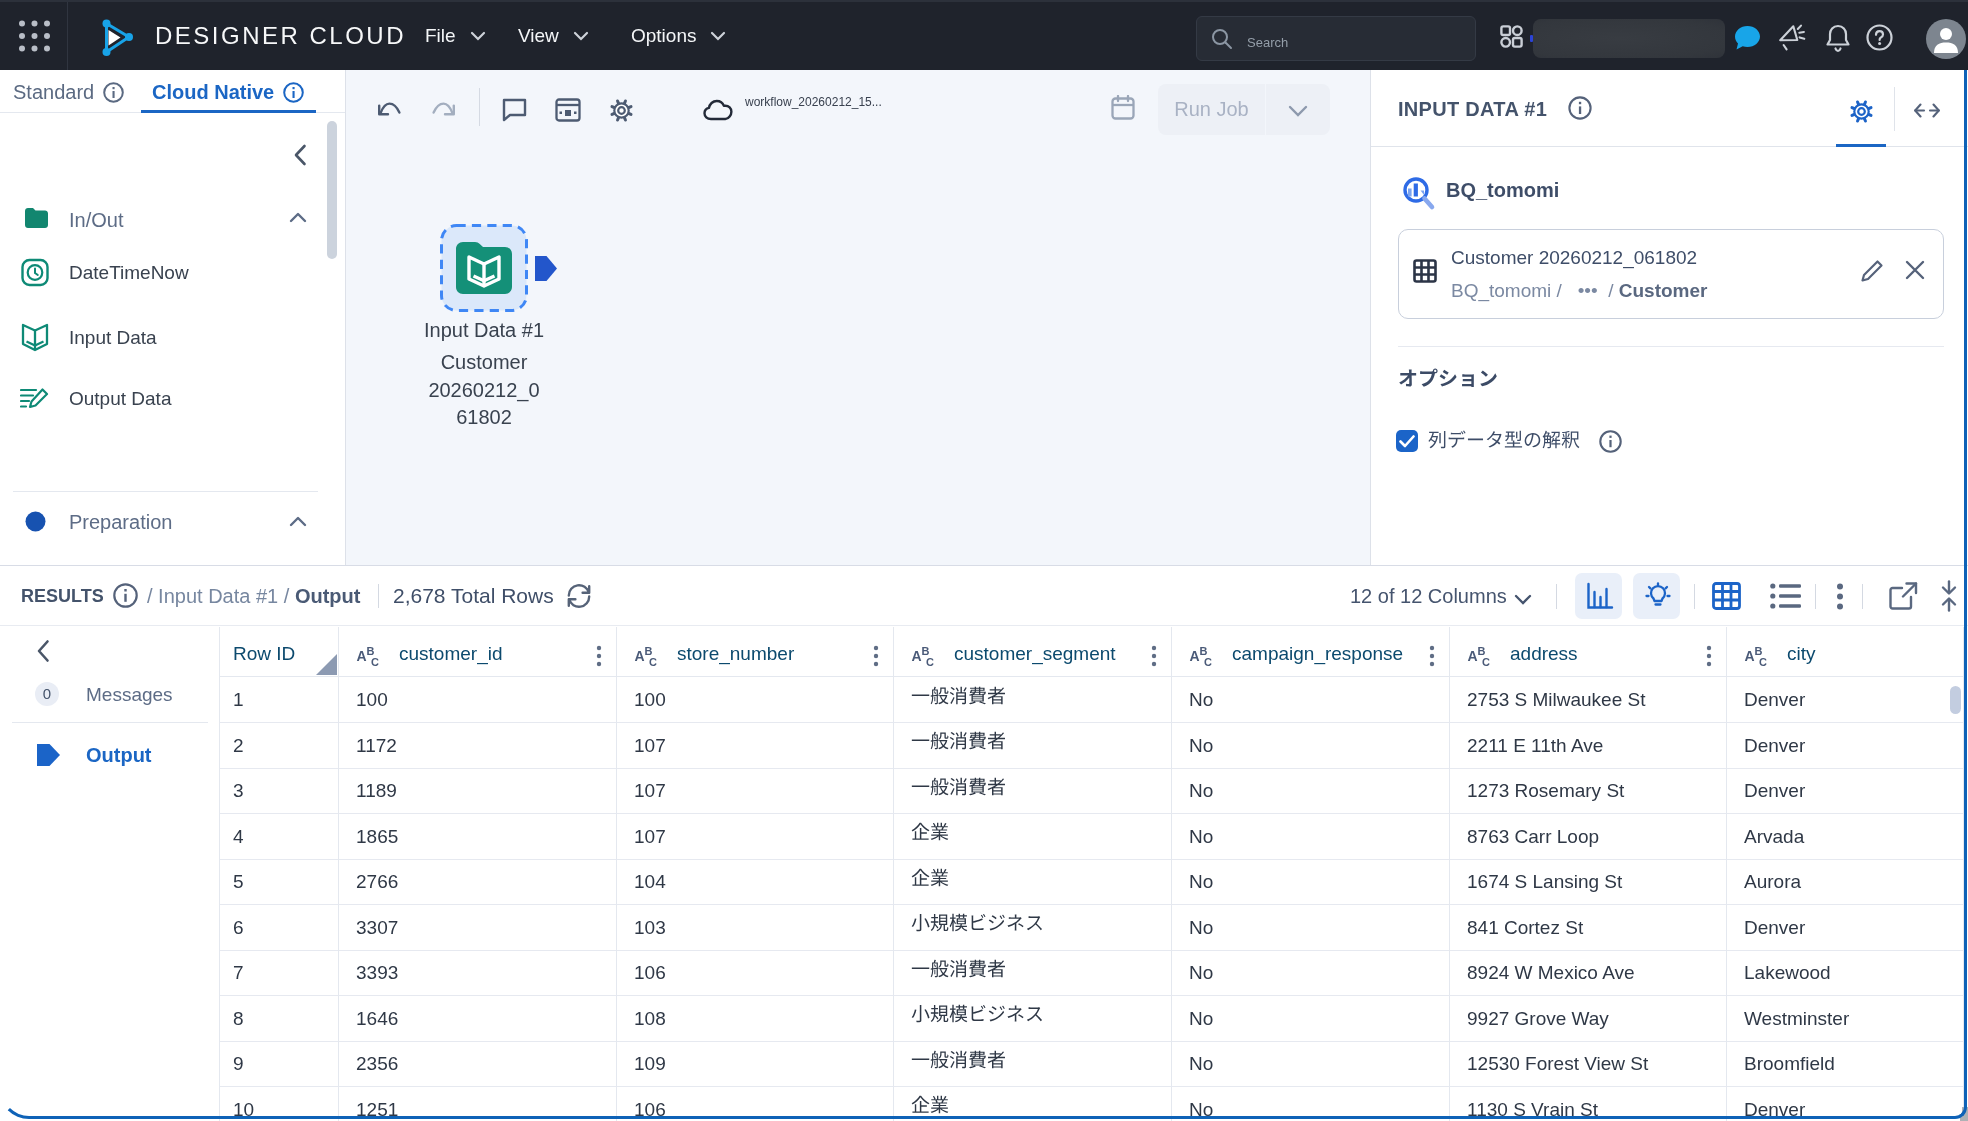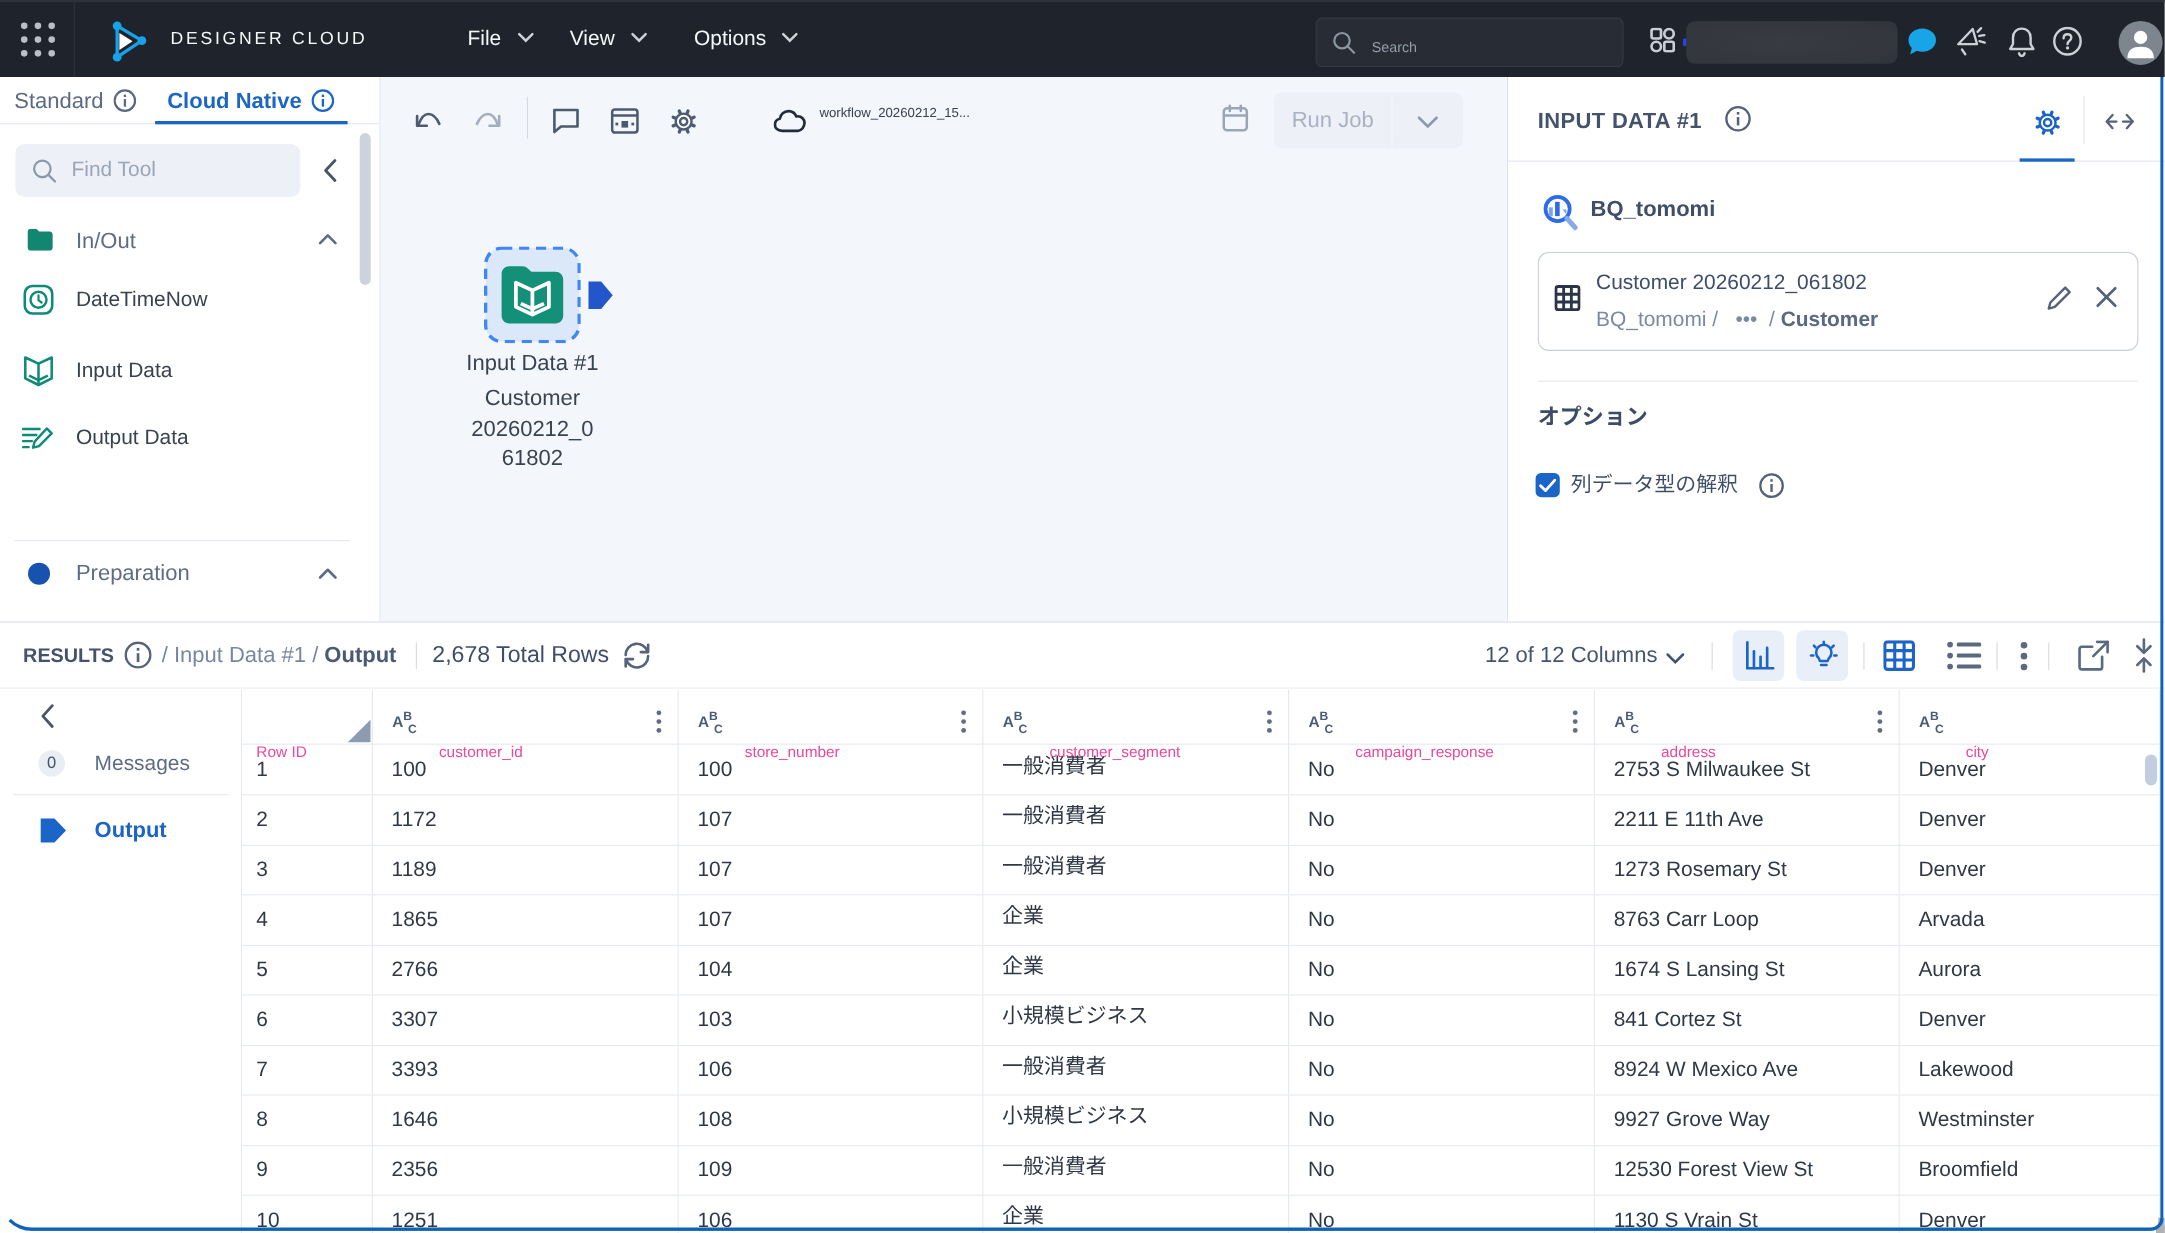--- a/index.html
+++ b/index.html
@@ -5,21 +5,21 @@
   * { margin:0; padding:0; box-sizing:border-box; }
   html,body { width:1968px; height:1121px; overflow:hidden; font-family:"Liberation Sans", sans-serif; background:#fff; }
   .abs { position:absolute; }
   #app { position:relative; width:1968px; height:1121px; }
 
   
   #navbar { position:absolute; left:0; top:0; width:1968px; height:70px; background:#1f232c; border-top:2px solid #2c313b; }
   #waffle { position:absolute; left:0; top:0; width:68px; height:68px; border-right:1px solid #303540; }
   #waffle svg { position:absolute; left:19px; top:18px; }
   #logo { position:absolute; left:99px; top:15px; }
-  #brand { position:absolute; left:155px; top:0; height:55px; line-height:68px; color:#f7f8f9; font-size:16px; letter-spacing:2.5px; font-weight:500; }
+  #brand { position:absolute; left:155px; top:0; height:55px; line-height:68px; color:#f7f8f9; font-size:24px; letter-spacing:2.5px; font-weight:500; }
   .navmenu { position:absolute; top:0; height:68px; line-height:68px; color:#f4f6f8; font-size:19px; }
   .navmenu .chev { display:inline-block; margin-left:14px; vertical-align:middle; margin-top:-4px; }
   #searchbox { position:absolute; left:1196px; top:14px; width:280px; height:45px; background:#272c35; border:1px solid #343a45; border-radius:6px; }
   #searchbox .sicon { position:absolute; left:14px; top:11px; }
   #searchbox .stext { position:absolute; left:50px; top:4px; line-height:43px; color:#949ea9; font-size:13px; }
   #blurpill { position:absolute; left:1533px; top:17px; width:192px; height:39px; border-radius:8px;
      background:radial-gradient(ellipse 130% 120% at 45% 50%, #383c42 0%, #33373d 45%, #2a2e36 75%, #232730 100%); }
   .navicon { position:absolute; top:0; }
   #avatar { position:absolute; left:1926px; top:17px; width:40px; height:40px; border-radius:50%; background:#7d858f; overflow:hidden; }
 
@@ -96,21 +96,21 @@
   #msgCollapse { position:absolute; left:36px; top:12px; }
   #msgBadge { position:absolute; left:35px; top:55px; width:24px; height:24px; border-radius:50%; background:#e9edf5; color:#44536b; font-size:15px; text-align:center; line-height:24px; }
   #msgLbl { position:absolute; left:86px; top:57px; font-size:19px; color:#5d6c86; }
   #msgDivider { position:absolute; left:12px; top:95px; width:196px; height:1px; background:#e4e8ef; }
   #outIcon { position:absolute; left:36px; top:116px; }
   #outLbl { position:absolute; left:86px; top:117px; font-size:20px; font-weight:bold; color:#1b66c4; }
 
   
   #grid { position:absolute; left:220px; top:0; width:1748px; height:494px; }
   .hcell { position:absolute; top:0; height:50px; border-right:1px solid #e4e8ef; border-bottom:1px solid #e4e8ef; }
-  .hcell .hname { position:absolute; left:60px; top:16px; font-size:14px; color:#ec4899;margin-top:32px; }
+  .hcell .hname { position:absolute; left:60px; top:16px; font-size:19px; color:#0c4a6e; }
   .hcell .habc { position:absolute; left:17px; top:17px; }
   .hcell .hdots { position:absolute; right:14px; top:18px; }
   .cell { position:absolute; height:46px; border-right:1px solid #e4e8ef; border-bottom:1px solid #e6e9f0; font-size:19px; color:#2f3846; }
   .cell span { position:absolute; left:17px; top:12px; white-space:nowrap; }
   #gridScroll { position:absolute; left:1950px; top:59px; width:11px; height:28px; border-radius:6px; background:#c3cde0; }
 
   
   #focusring { position:absolute; left:-1px; top:70px; width:1968px; height:1049px; border:none; border-left:3px solid transparent; border-right:3px solid #0e62b7; border-bottom:3px solid #0e62b7; border-radius:0 0 12px 30px; pointer-events:none; z-index:50; }
 </style>
 </head>
@@ -218,27 +218,20 @@
             <circle cx="10.5" cy="10.5" r="9.3" stroke="#5b6a82" stroke-width="2" fill="none"></circle>
             <rect x="9.5" y="9" width="2.1" height="7" fill="#5b6a82"></rect>
             <rect x="9.5" y="5" width="2.1" height="2.2" fill="#5b6a82"></rect>
           </svg></span></div>
     <div id="tabCN">Cloud Native<span class="infoIcon"><svg width="21" height="21" viewBox="0 0 21 21">
             <circle cx="10.5" cy="10.5" r="9.3" stroke="#1b66c4" stroke-width="2" fill="none"></circle>
             <rect x="9.5" y="9" width="2.1" height="7" fill="#1b66c4"></rect>
             <rect x="9.5" y="5" width="2.1" height="2.2" fill="#1b66c4"></rect>
           </svg></span></div>
     <div id="tabUnderline"></div>
-    <div id="findbox">
-      <svg style="position:absolute;left:15px;top:13px;" width="23" height="23" viewBox="0 0 23 23">
-          <circle cx="9.5" cy="9.5" r="7.5" stroke="#8c98a8" stroke-width="2" fill="none"></circle>
-          <path d="M15 15 L21 21" stroke="#8c98a8" stroke-width="2" stroke-linecap="round"></path>
-        </svg>
-      <div class="ftext">Find Tool</div>
-    </div>
     <div id="toolCollapse"><svg width="14" height="22" viewBox="0 0 14 22">
           <path d="M11.5 2 L3 11 L11.5 20" stroke="#4a5668" stroke-width="2.6" fill="none" stroke-linecap="round" stroke-linejoin="round"></path>
         </svg></div>
     <div id="toolScroll"></div>
 
     <div class="sectionRow" style="top:135px; height:30px;">
       <svg style="position:absolute;left:25px;top:3px;" width="23" height="20" viewBox="0 0 23 20">
           <path d="M0 3 C0 1.3 1.3 0 3 0 L8 0 L10.5 2.5 L20 2.5 C21.7 2.5 23 3.8 23 5.5 L23 17 C23 18.7 21.7 20 20 20 L3 20 C1.3 20 0 18.7 0 17 Z" fill="#12866f"></path>
         </svg>
       <div class="slabel">In/Out</div>

